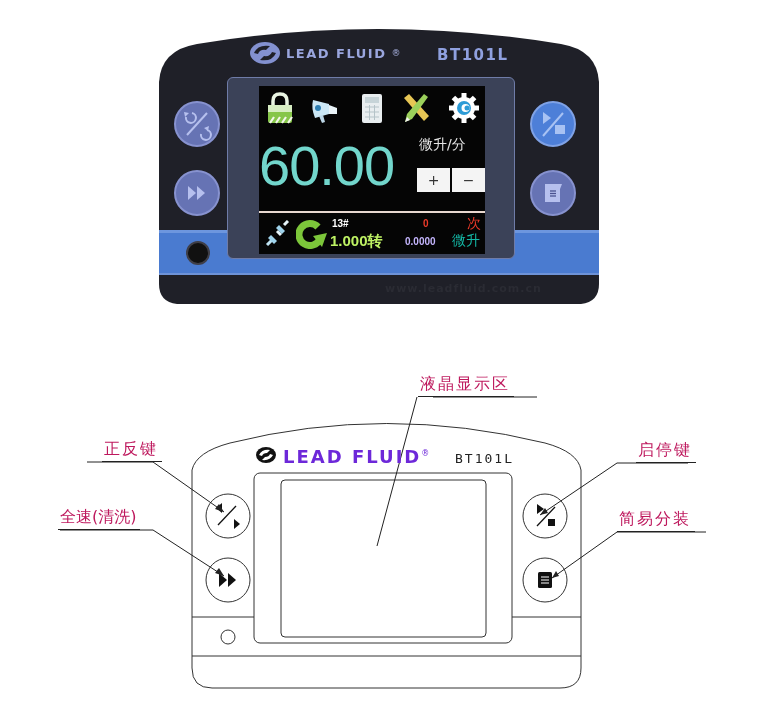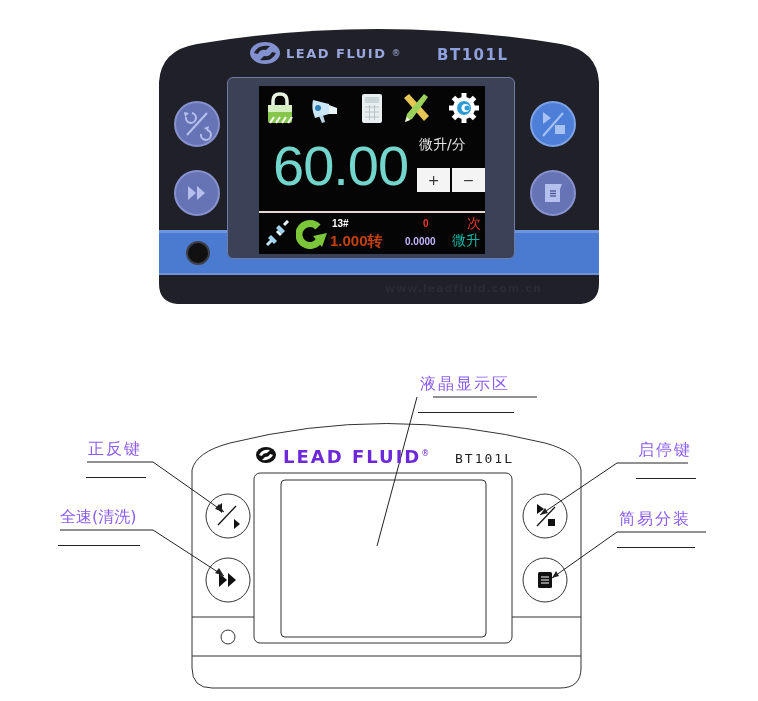--- a/index.html
+++ b/index.html
@@ -11,30 +11,30 @@
   #device .shell { position:absolute; inset:0; }
   #dev-logo { left:248px; top:38px; height:30px; display:flex; align-items:center; gap:4px; color:#8e9bd4; }
   #dev-logo .brand { font-size:13px; letter-spacing:1.5px; font-weight:bold; color:#9aa6de; }
   #dev-logo .reg { font-size:9px; vertical-align:top; margin-left:1px; color:#aab3e2;}
   #dev-model { left:437px; top:46px; font-size:15px; font-weight:bold; color:#8fa0df; letter-spacing:1.5px; font-family:"DejaVu Sans", sans-serif; }
 
   #lcd-bezel { left:227px; top:77px; width:288px; height:182px; background:#3b4258; border-radius:6px; border:1px solid #6f7ca8; box-sizing:border-box; }
   #lcd { left:259px; top:86px; width:226px; height:168px; background:#050505; }
 
   .lcd-icon { position:absolute; top:6px; width:30px; height:32px; }
-  #lcd-speed { position:absolute; left:14px; top:50px; font-family:"Liberation Sans", sans-serif; font-size:56px; color:#72d6cc; letter-spacing:-1px; line-height:60px; }
+  #lcd-speed { position:absolute; left:0; top:50px; font-family:"Liberation Sans", sans-serif; font-size:56px; color:#72d6cc; letter-spacing:-1px; line-height:60px; }
   #lcd-unit { position:absolute; left:160px; top:50px; color:#e5e5e5; font-size:14px; font-family:"DejaVu Sans", sans-serif; }
   .lcd-btn { position:absolute; top:82px; width:33px; height:24px; background:#f4f4f4; color:#333; text-align:center; font-size:14px; line-height:24px; font-family:"DejaVu Sans", sans-serif; }
   #lcd-divider { position:absolute; left:0; top:125px; width:226px; height:2px; background:#e8d8d0; }
   .lcd-small { position:absolute; font-family:"Liberation Sans", sans-serif; font-weight:bold; font-size:10px; line-height:14px; }
 
   .dev-btn { position:absolute; width:46px; height:46px; border-radius:50%; box-sizing:border-box; }
 
   
-  .label { position:absolute; font-size:16px; color:#8b5cf6; border-bottom:1.5px solid #222; padding:0 4px 18px 2px; letter-spacing:2px; font-family:"DejaVu Sans", sans-serif; line-height:20px; }
+  .label { position:absolute; font-size:16px; color:#be185d; border-bottom:1.5px solid #222; padding:0 4px 2px 2px; letter-spacing:2px; font-family:"DejaVu Sans", sans-serif; line-height:20px; }
   #diag-logo-text { position:absolute; left:283px; top:446px; font-size:18px; font-weight:bold; letter-spacing:2px; color:#6d28d9; font-family:"DejaVu Sans", sans-serif; }
   #diag-model { position:absolute; left:455px; top:451px; font-size:13px; letter-spacing:2px; color:#222; font-family:"DejaVu Sans Mono", monospace; }
 </style>
 </head>
 <body>
 
 <div id="device" class="abs">
   <svg class="shell" width="444" height="284" viewBox="0 0 444 284">
 
     <path d="M2,60 Q4,28 40,22 Q220,-8 404,22 Q440,28 442,60 L442,262 Q442,280 424,282 L20,282 Q2,280 2,262 Z" fill="#1f2028"></path>
@@ -115,21 +115,21 @@
     <path d="M7,15 L13,21 L10,24 L4,18 Z" fill="#9fd3ec"></path>
     <path d="M13,11 L17,15" stroke="#e6f4fa" stroke-width="3"></path>
     <path d="M15,5 L21,11 L18,14 L12,8 Z" fill="#9fd3ec"></path>
     <path d="M20,5 L24,1" stroke="#e6f4fa" stroke-width="3"></path>
   </svg>
   <svg style="position:absolute;left:37px;top:133px" width="32" height="30" viewBox="0 0 32 30">
     <path d="M22,8 A11,11 0 1 0 24,20" stroke="#7cc63a" stroke-width="7" fill="none"></path>
     <path d="M17,17 L31,14 L26,28 Z" fill="#7cc63a"></path>
   </svg>
   <div class="lcd-small" style="left:73px;top:131px;color:#ffffff">13#</div>
-  <div class="lcd-small" style="left:71px;top:146px;color:#c2410c;font-size:15px;line-height:18px">1.000转</div>
+  <div class="lcd-small" style="left:71px;top:146px;color:#bef264;font-size:15px;line-height:18px">1.000转</div>
   <div class="lcd-small" style="left:164px;top:131px;color:#ec3a2a">0</div>
   <div class="lcd-small" style="left:208px;top:130px;color:#ec3a2a;font-weight:normal;font-size:14px">次</div>
   <div class="lcd-small" style="left:146px;top:149px;color:#c4b5fd">0.0000</div>
   <div class="lcd-small" style="left:193px;top:147px;color:#14b8a6;font-weight:normal;font-size:14px">微升</div>
 </div>
 
 <div class="dev-btn" style="left:174px;top:101px;background:#6673b4;border:2px solid #8792cf">
   <svg width="42" height="42" viewBox="0 0 42 42">
     <path d="M10,14 A5,5 0 1 0 16,10" stroke="#b6c0ee" stroke-width="2" fill="none"></path>
     <path d="M8,9 L13,10 L9,14 Z" fill="#b6c0ee"></path>
@@ -223,16 +223,16 @@
     <path d="M224,576 L215,573 L219,568 Z"></path>
     <path d="M540,515 L545,508 L548,513 Z"></path>
     <path d="M552,578 L556,571 L559,576 Z"></path>
   </g>
 </svg>
 
 <div id="diag-logo-text"><span>LEAD FLUID</span><sup style="font-size:8px;font-weight:normal">®</sup></div>
 <div id="diag-model">BT101L</div>
 
 <div class="label" style="left:418px;top:374px">液晶显示区</div>
-<div class="label" style="left:86px;top:439px">正反键</div>
+<div class="label" style="left:102px;top:439px">正反键</div>
 <div class="label" style="left:58px;top:507px;letter-spacing:0">全速(清洗)</div>
 <div class="label" style="left:636px;top:440px">启停键</div>
 <div class="label" style="left:617px;top:509px">简易分装</div>
 
 </body></html>

